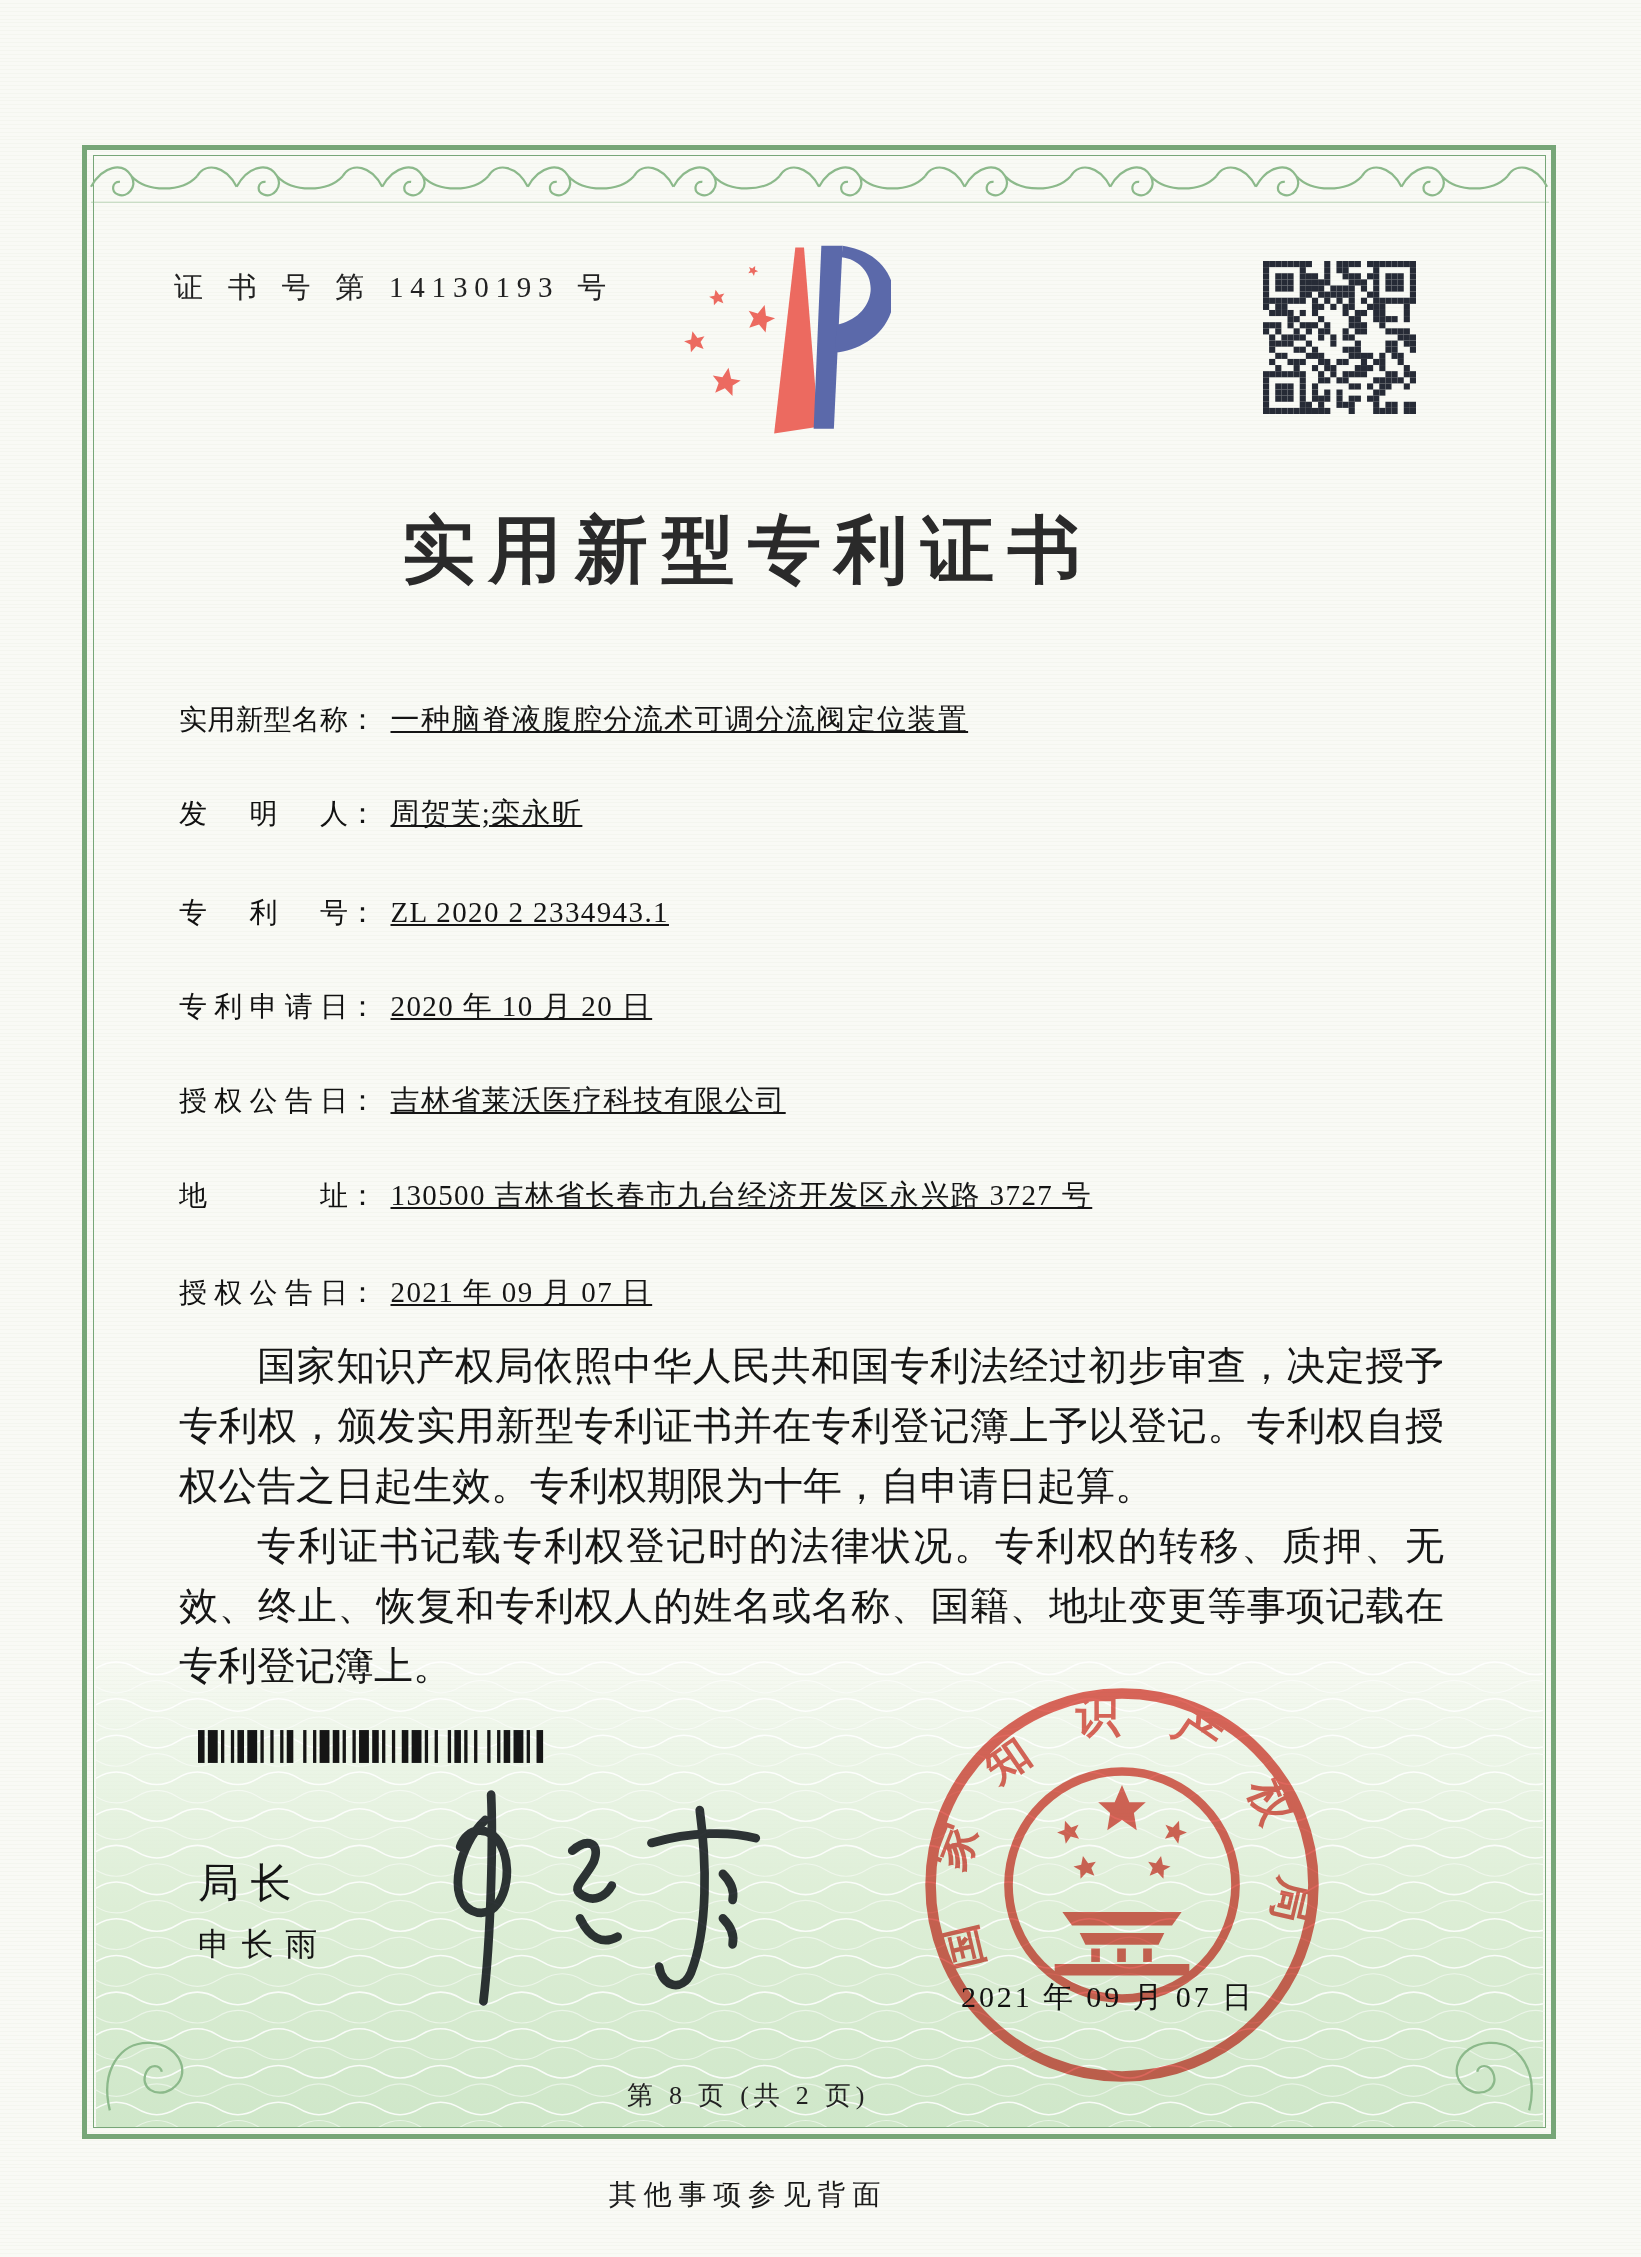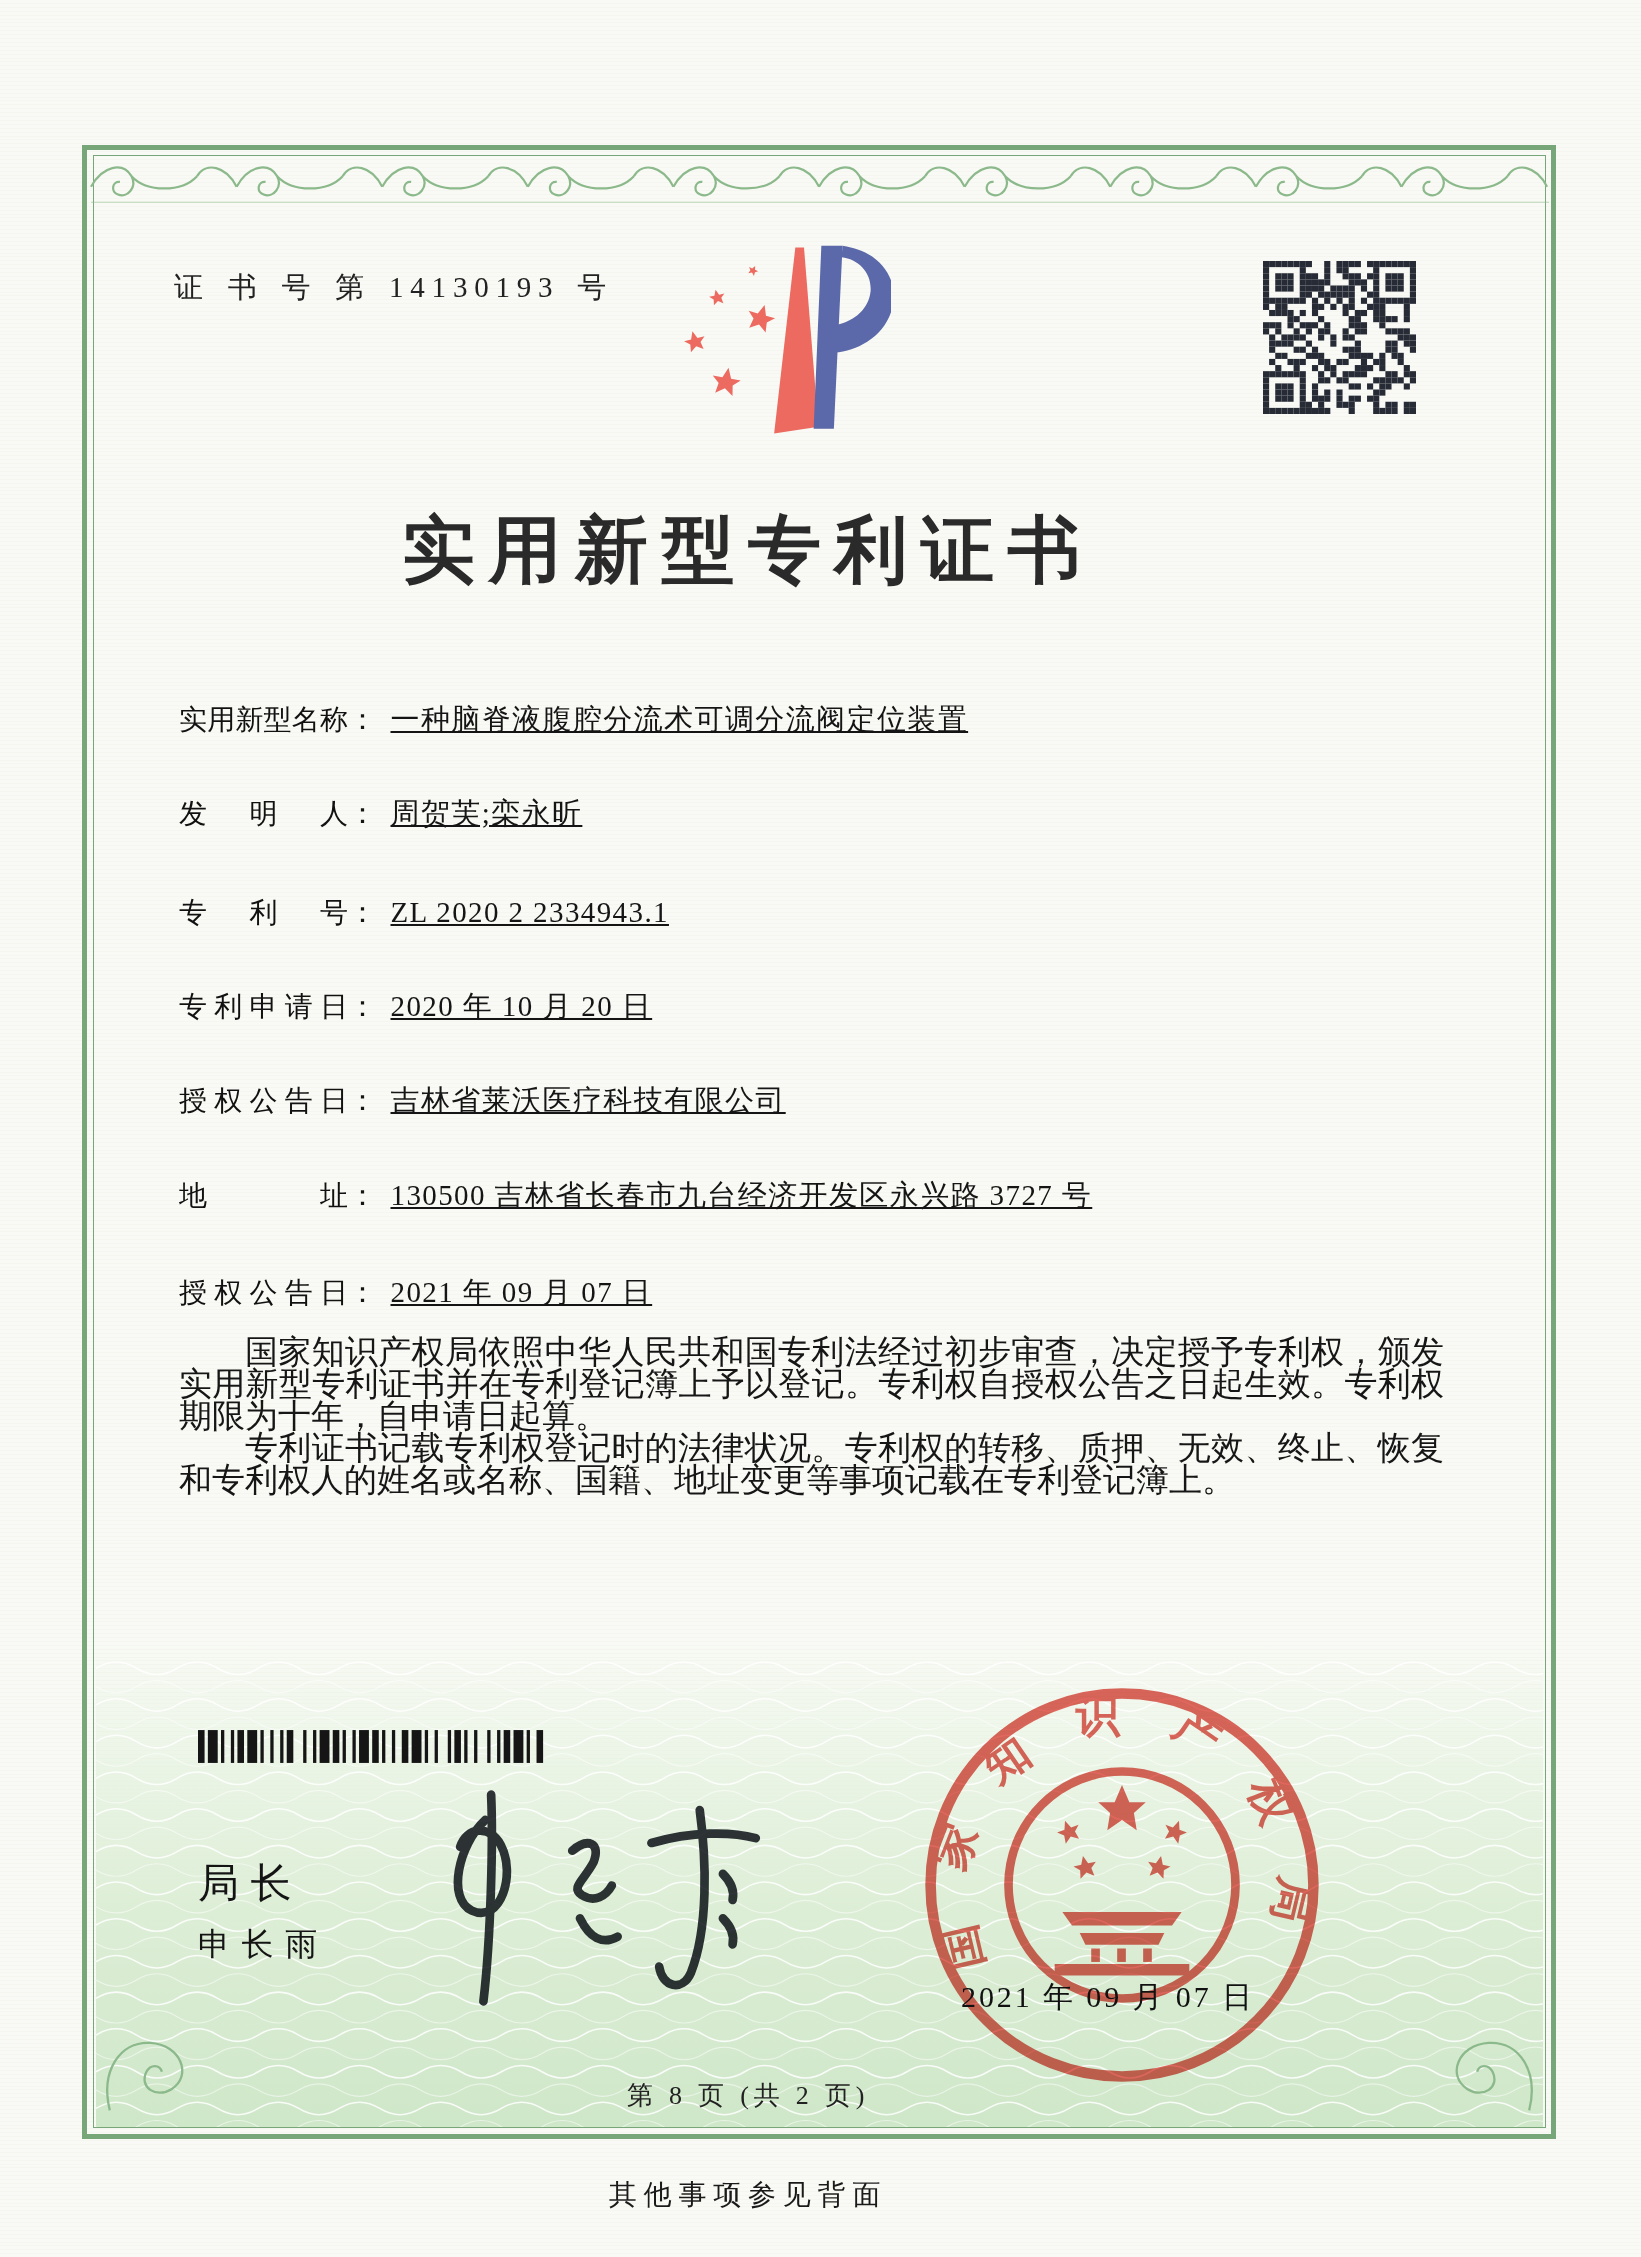--- a/index.html
+++ b/index.html
@@ -18,21 +18,21 @@
     background:linear-gradient(180deg,rgba(227,242,222,0) 0%,rgba(227,242,222,.55) 22%,#ddeed6 55%,#cfe7c9 100%);}
   .waves-zone svg{position:absolute;left:0;top:0;}
   .cert-no{left:174px;top:268px;font-size:29px;letter-spacing:6.8px;word-spacing:3.9px;color:#222;}
   .center-band{left:82px;width:1332px;text-align:center;}
   .doc-title{top:502px;font-size:73px;letter-spacing:13.5px;font-weight:600;color:#2a2a2a;}
   .field-row{position:absolute;left:179px;font-size:29px;white-space:nowrap;color:#151515;}
   .flabel{display:inline-block;width:169px;font-size:28px;text-align:justify;text-align-last:justify;vertical-align:baseline;color:#111;}
   .fcolon{display:inline-block;margin-right:13.5px;}
   .fvalue{letter-spacing:1.4px;text-decoration:underline;}
   .field-group2{position:absolute;left:603px;top:0;white-space:nowrap;}
-  .legal{left:179px;top:1336px;width:1265px;font-size:33px;line-height:32px;text-align:justify;color:#161616;}
+  .legal{left:179px;top:1336px;width:1265px;font-size:39px;line-height:60px;text-align:justify;color:#161616;}
   .legal p{margin:0;text-indent:2em;}
   .director-label{left:198px;top:1856px;font-size:41px;letter-spacing:11.6px;color:#141414;font-family:Liberation Mono, monospace;}
   .director-name{left:198px;top:1923px;font-size:32px;letter-spacing:11.6px;color:#141414;}
   .signature{left:410px;top:1781px;mix-blend-mode:multiply;}
   .seal{left:920px;top:1683px;width:404px;height:404px;mix-blend-mode:multiply;opacity:.92;}
   .seal-date{left:961px;top:1977px;font-size:30px;letter-spacing:2.9px;color:#111;z-index:4;}
   .page-indicator{top:2078px;font-size:26px;letter-spacing:4.8px;color:#222;}
   .footer-note{top:2176px;font-size:28px;letter-spacing:6.8px;color:#1a1a1a;}
   .barcode{left:198px;top:1730px;}
   .qr{left:1263px;top:261px;}

